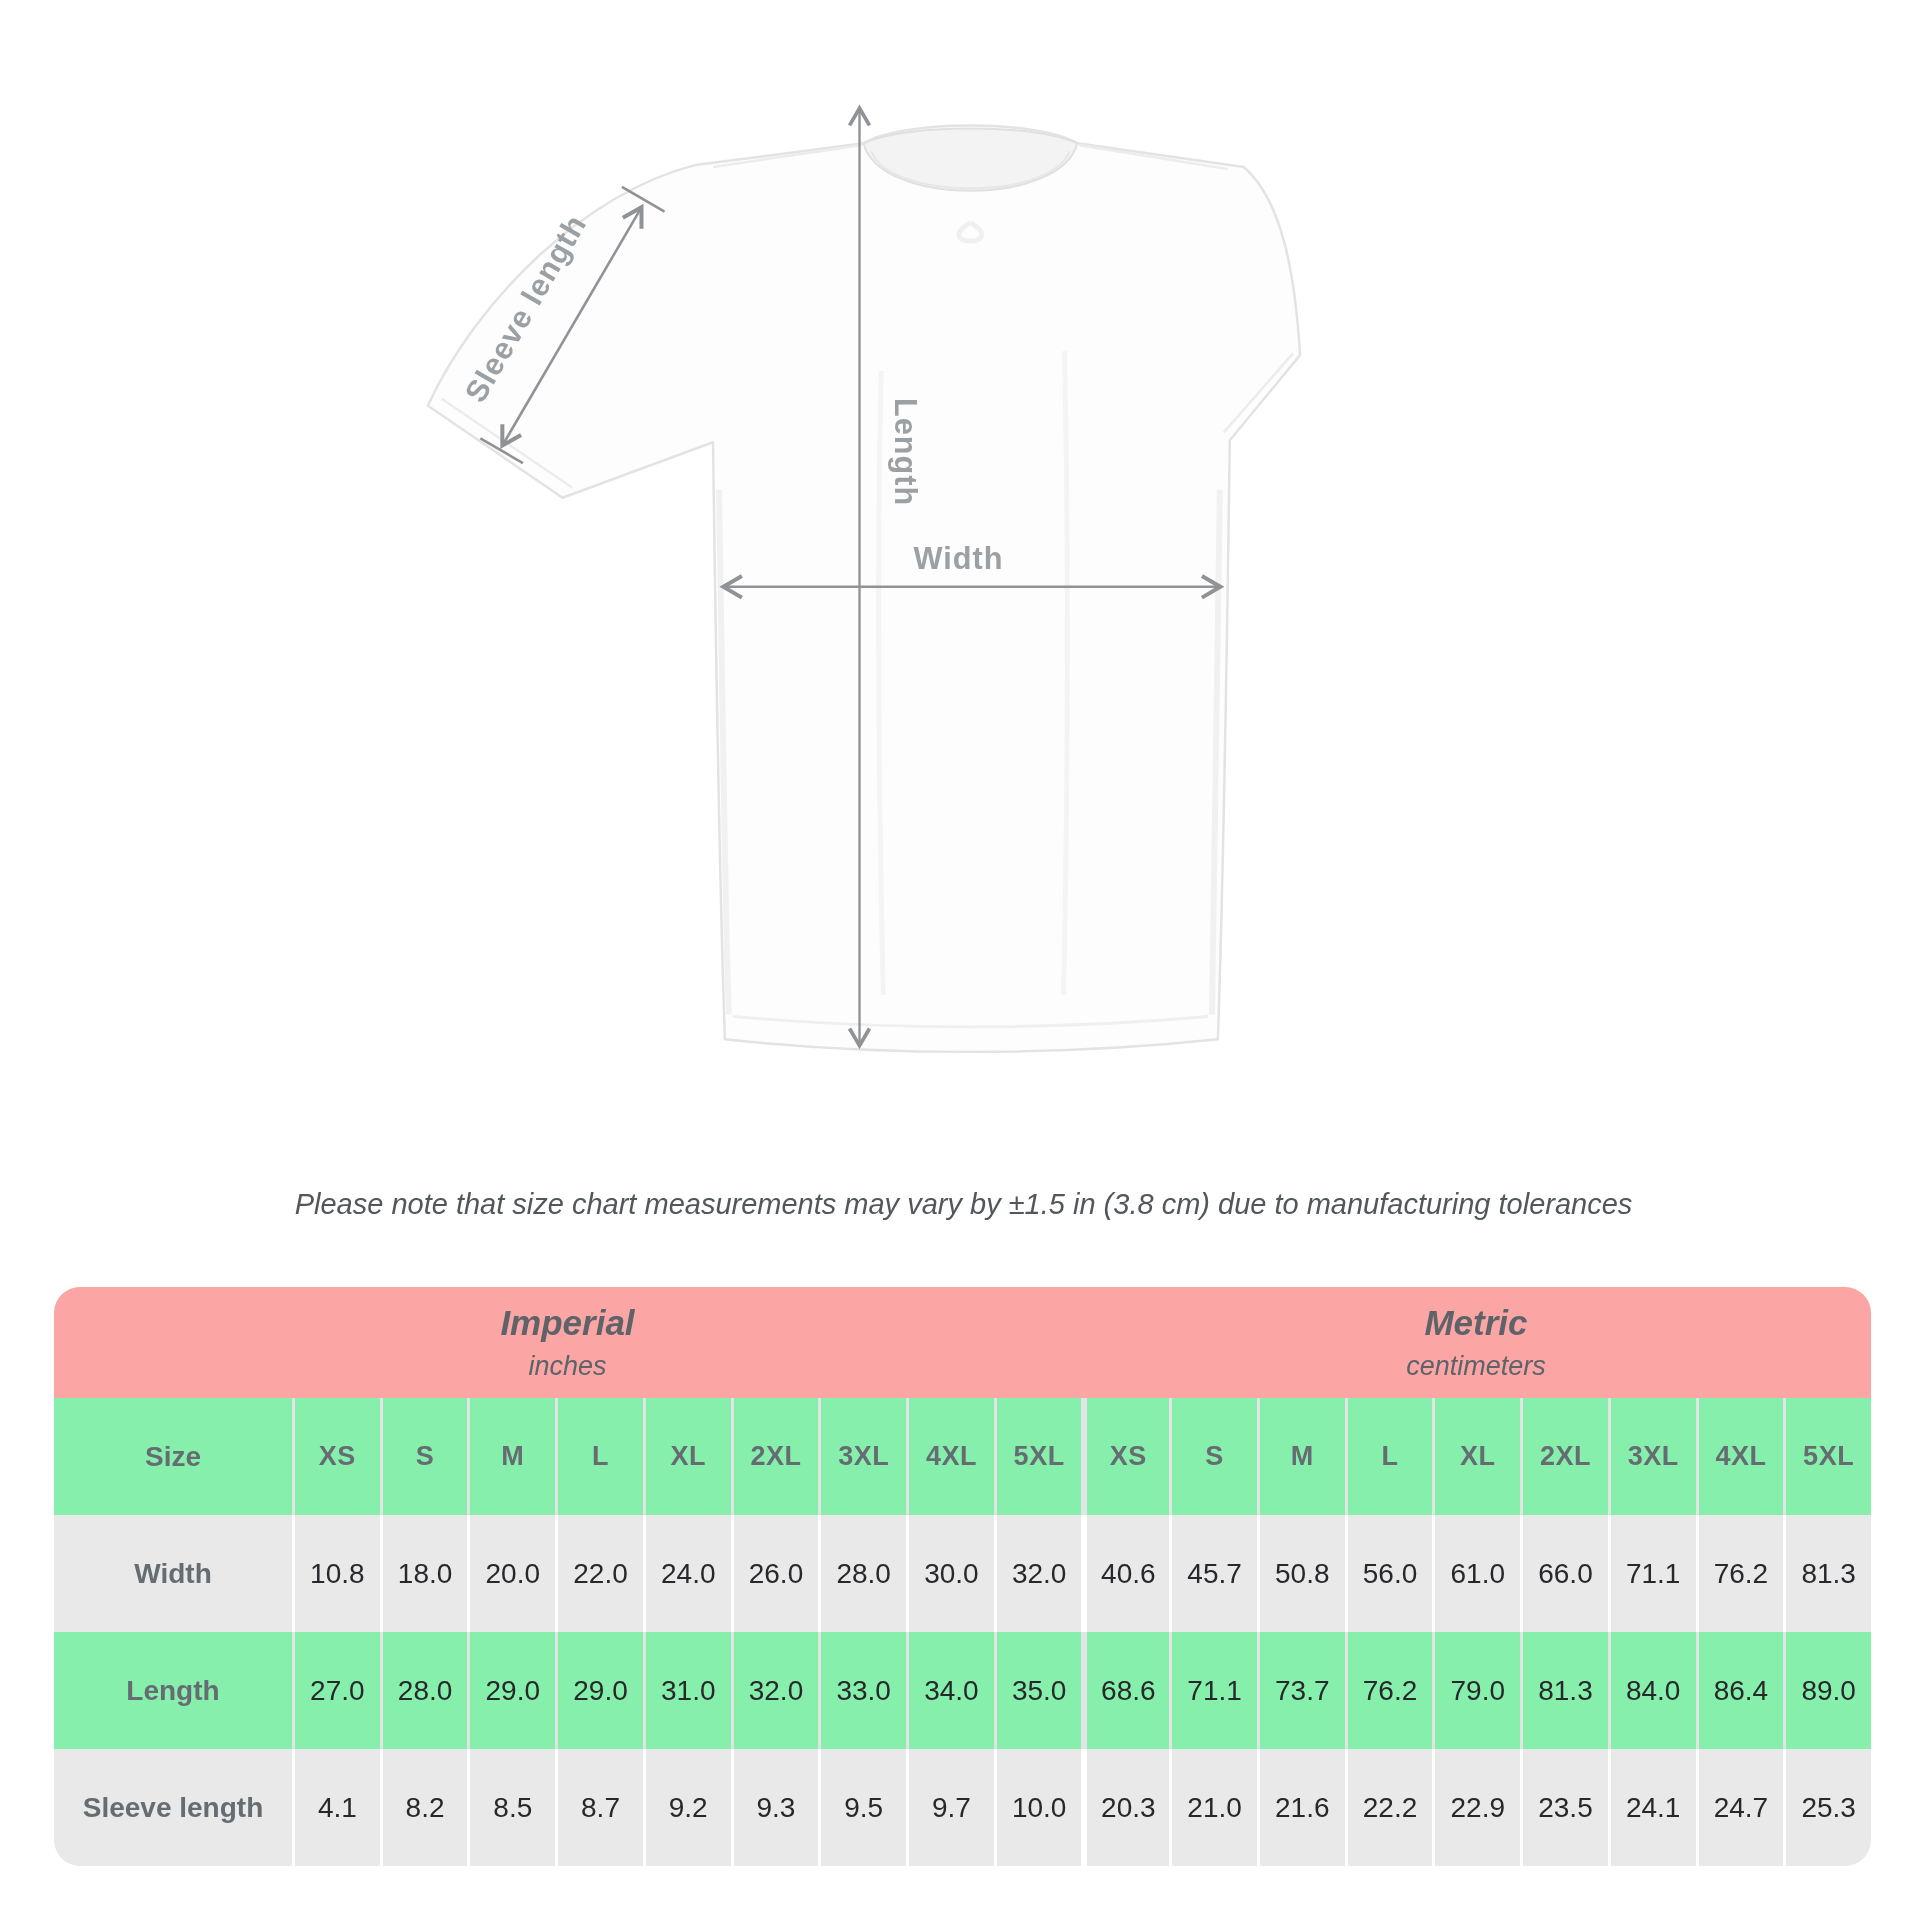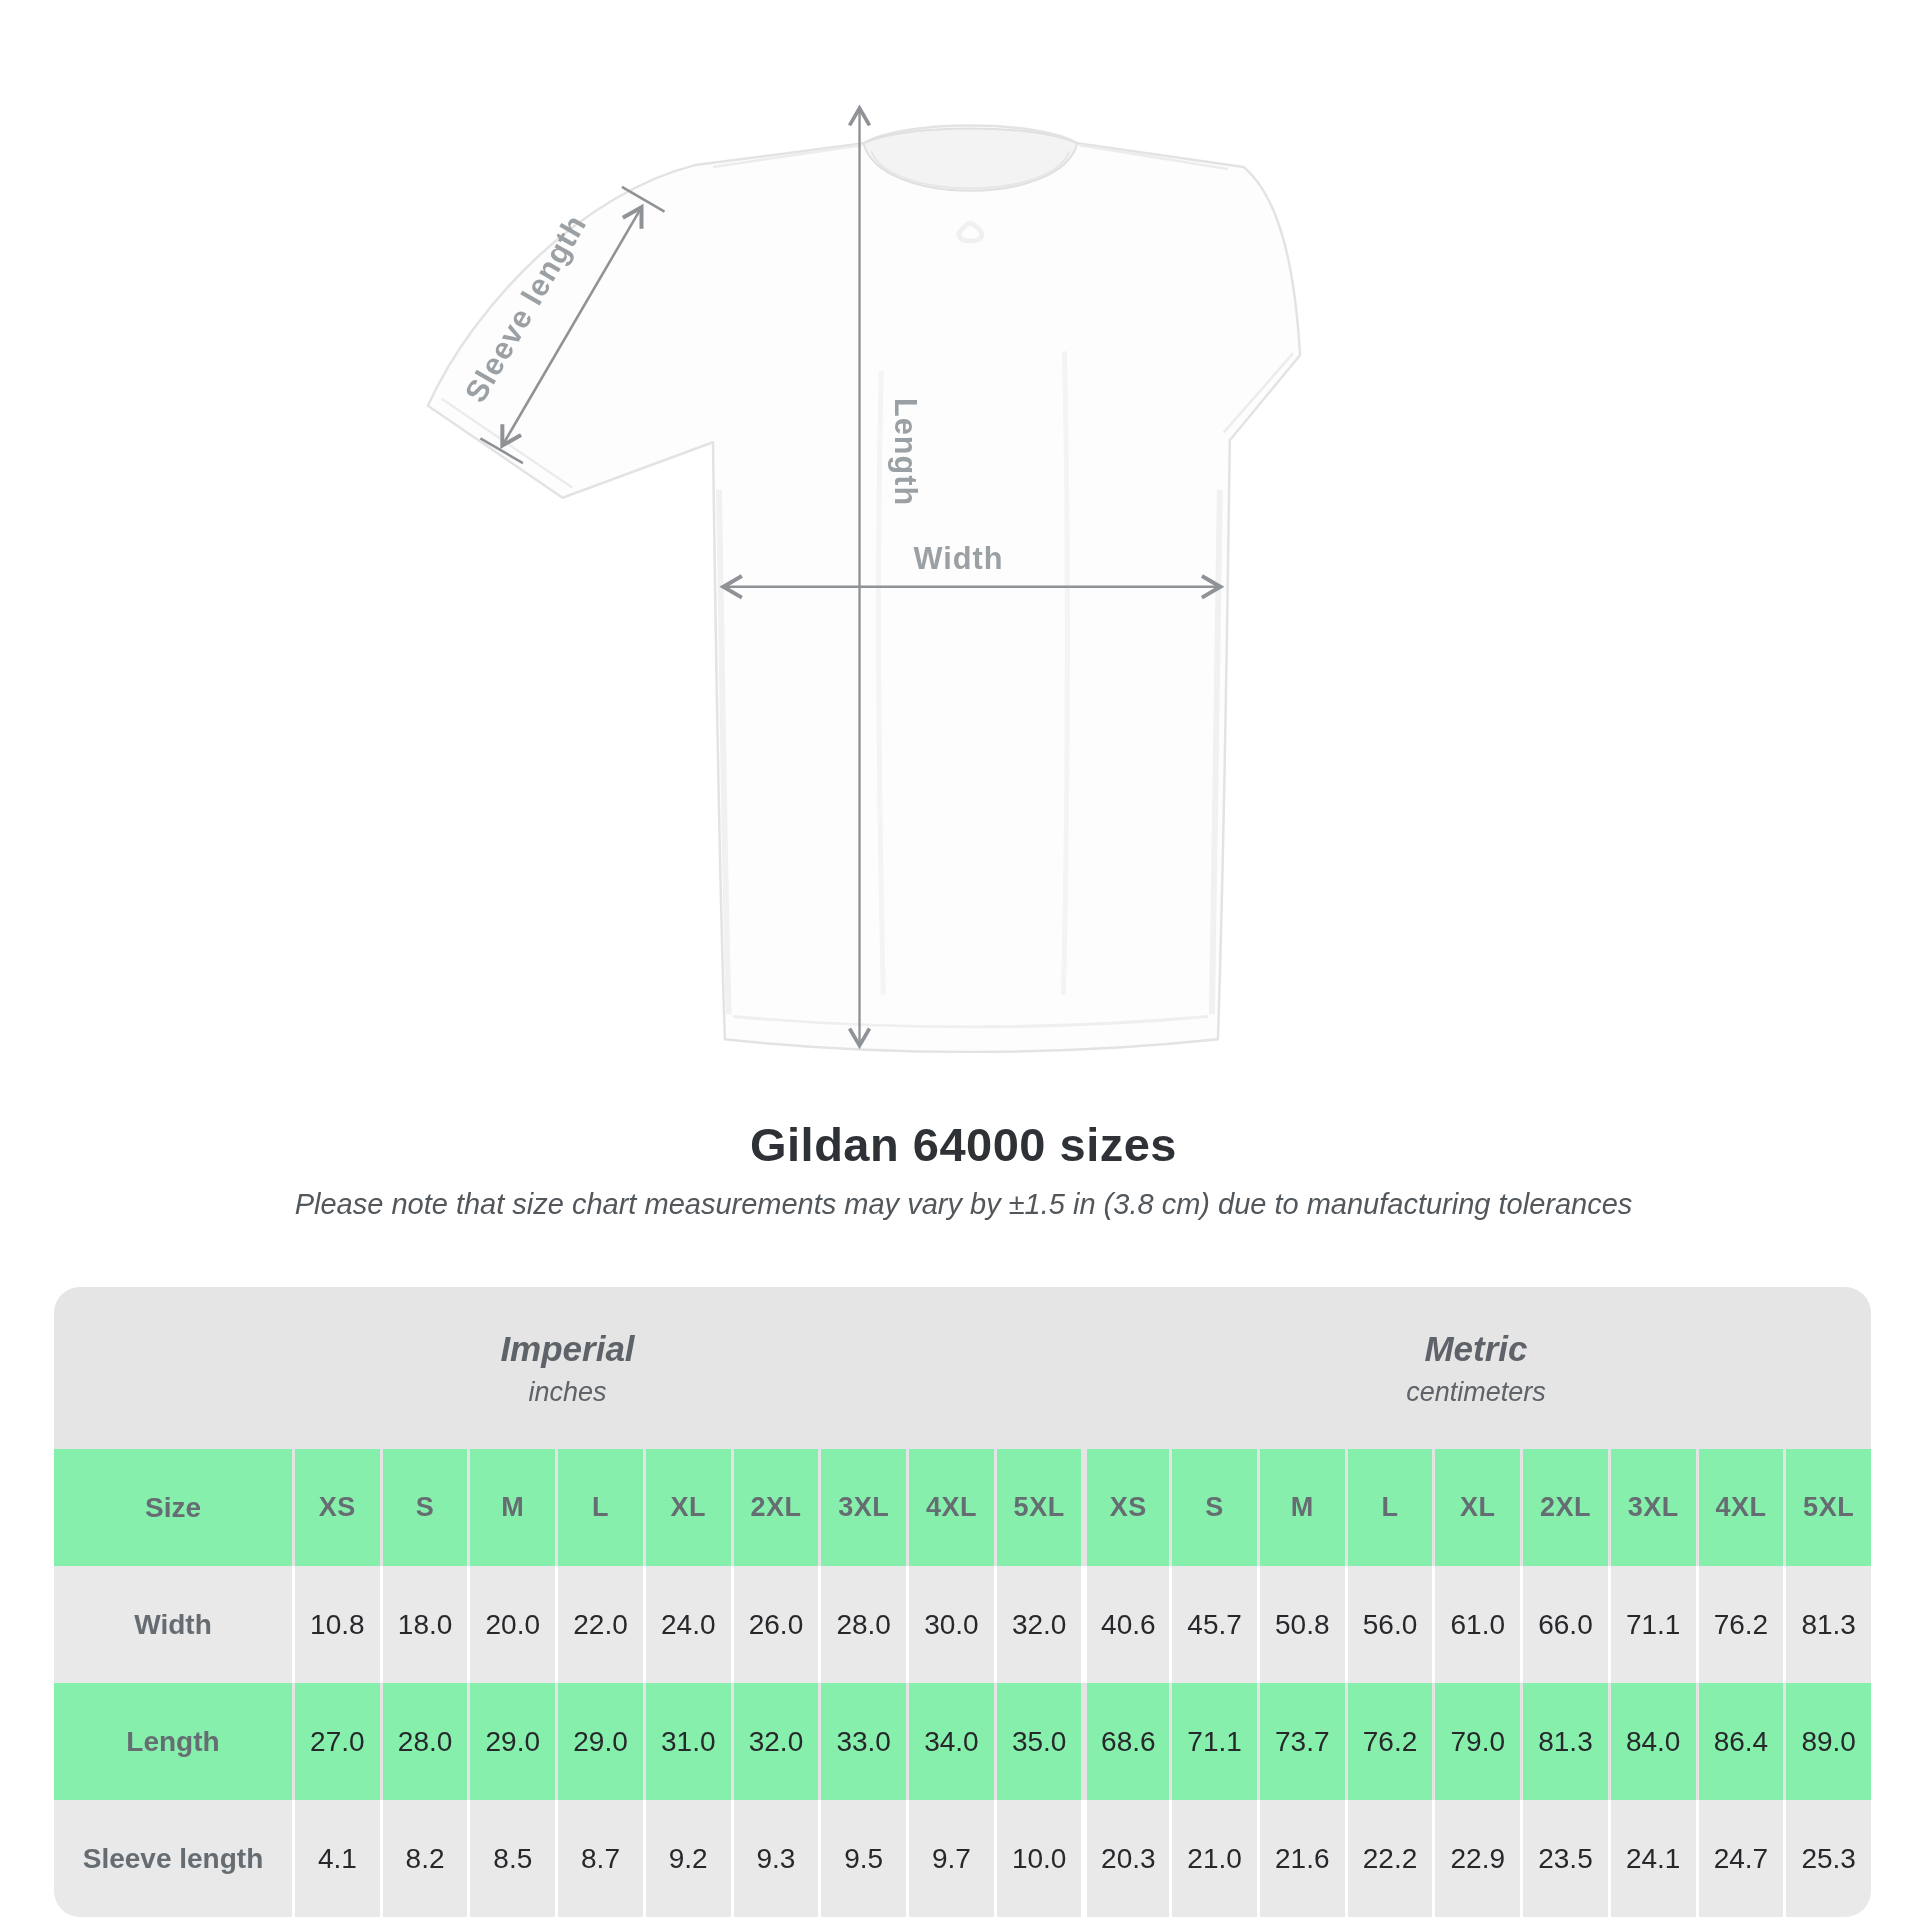--- a/index.html
+++ b/index.html
@@ -16,21 +16,21 @@
   .title{
     position:absolute;left:0;top:1117px;width:100%;text-align:center;
     font-size:47px;font-weight:bold;color:#2e3236;letter-spacing:0.5px;
   }
   .subtitle{
     position:absolute;left:0;top:1188px;width:100%;text-align:center;
     font-size:29px;font-style:italic;color:#52575b;
   }
   
   .size-table{position:absolute;left:54px;top:1287px;width:1817px;}
-  .band{display:flex;background:#e5e5e5;border-radius:26px 26px 0 0;height:162px;}
+  .band{display:flex;background:#fca5a5;border-radius:26px 26px 0 0;height:111px;}
   .band-half{display:flex;flex-direction:column;align-items:center;justify-content:center;gap:8px;}
   .band-half.imperial{width:1027px;}
   .band-half.metric{width:790px;}
   .band-title{font-size:35px;font-weight:bold;font-style:italic;color:#5d6368;}
   .band-unit{font-size:27px;font-style:italic;color:#5d6368;}
   .grid-row{display:grid;grid-template-columns:238px repeat(18,1fr);}
   .cell{
     height:117px;display:flex;align-items:center;justify-content:center;
     font-size:28px;color:#26282b;background:#fff;
   }
@@ -98,21 +98,20 @@
       </g>
       <text class="dim-label" x="484" y="382" text-anchor="middle" transform="rotate(90 484 382)">Length</text>
 
       <g>
         <line x1="312" y1="518" x2="811" y2="518" stroke="#8f9296" stroke-width="2.6" marker-start="url(#ah)" marker-end="url(#ah)"></line>
       </g>
       <text class="dim-label" x="548" y="500" text-anchor="middle">Width</text>
     </svg>
   </div>
 
-  <div class="title">Gildan 64000 sizes</div>
   <div class="subtitle">Please note that size chart measurements may vary by ±1.5 in (3.8 cm) due to manufacturing tolerances</div>
 
   <div class="size-table">
     <div class="band">
       <div class="band-half imperial">
         <div class="band-title">Imperial</div>
         <div class="band-unit">inches</div>
       </div>
       <div class="band-half metric">
         <div class="band-title">Metric</div>

